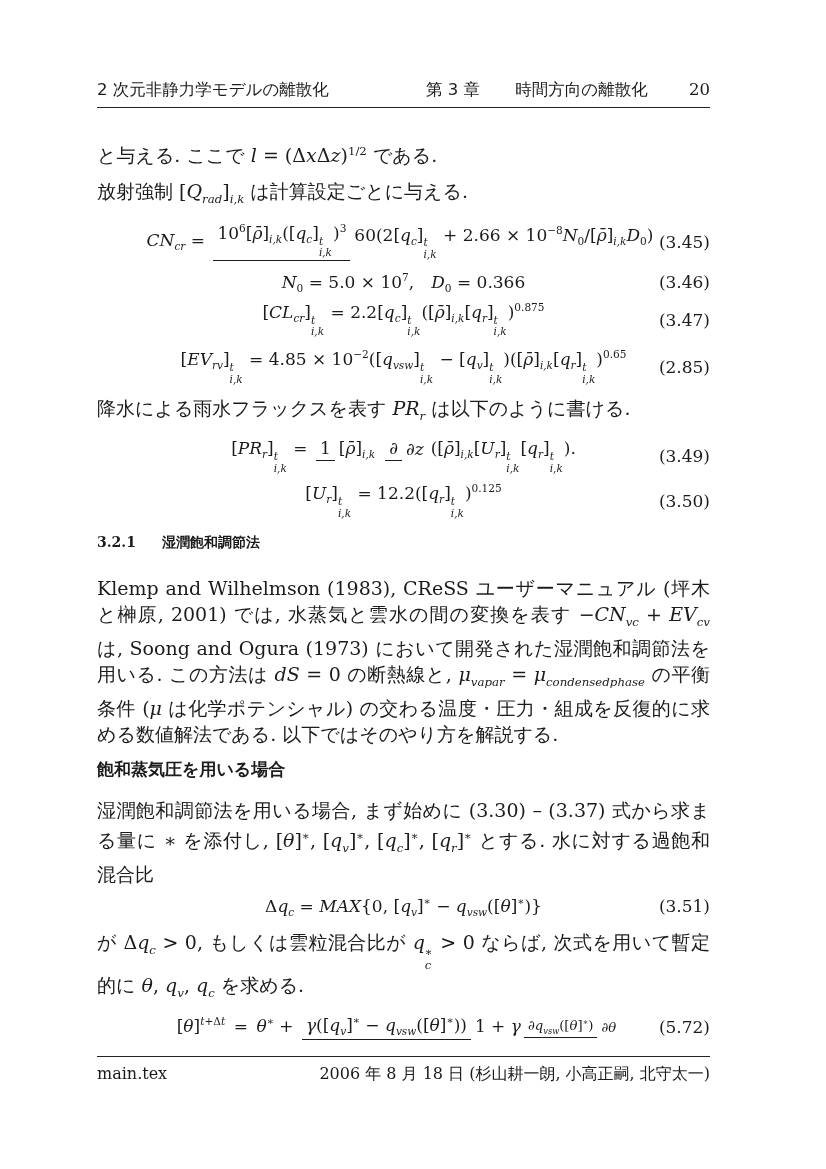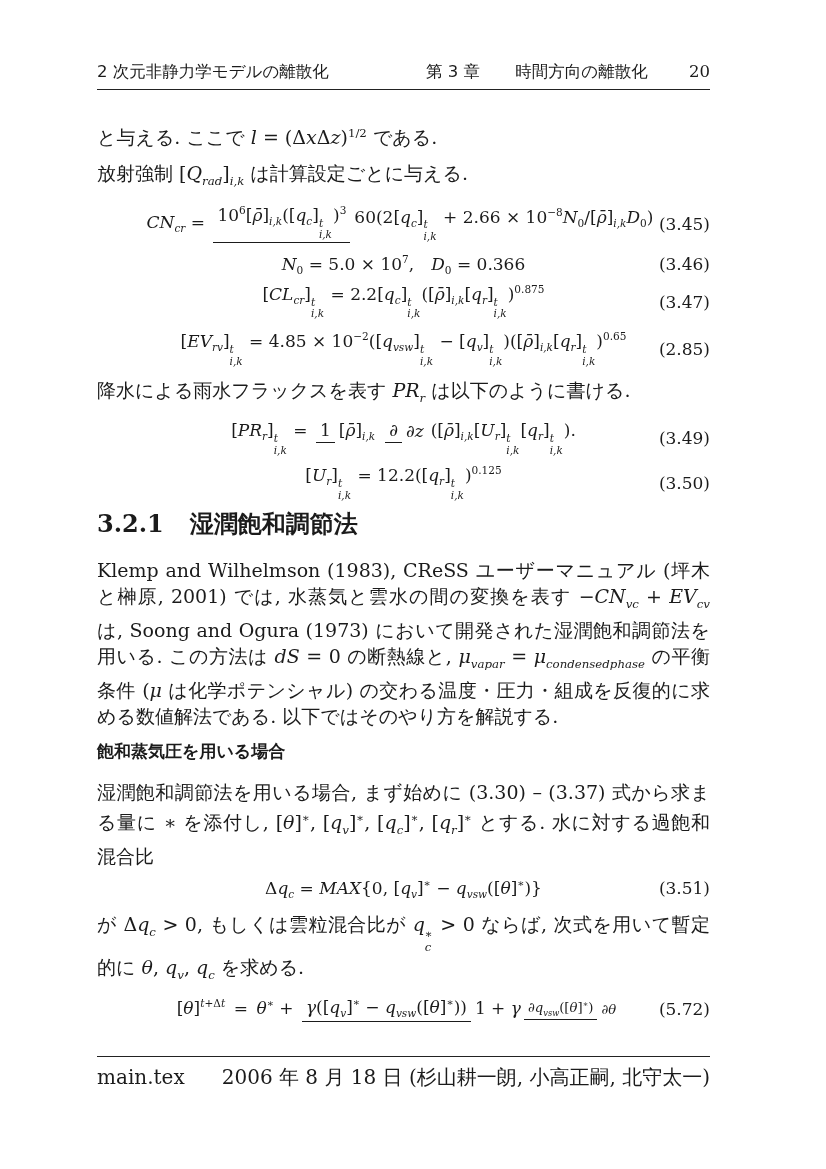--- a/index.html
+++ b/index.html
@@ -2,21 +2,21 @@
 <html><head>
 <meta charset="utf-8">
 <style>
   html,body{margin:0;padding:0;background:#e8e8e8;}
   .page{
     position:relative;
     width:826px;height:1169px;
     background:#ffffff;
     color:#1b1b1b;
     box-sizing:border-box;
-    padding:62px 116px 0 97px;
+    padding:80px 116px 0 97px;
     overflow:hidden;
     font-family:"DejaVu Serif","Liberation Serif",serif;
   }
   
   .running-header{
     display:flex;justify-content:space-between;align-items:baseline;
     font-family:"DejaVu Sans","Liberation Sans",sans-serif;
     font-size:16.5px;line-height:20px;white-space:nowrap;
   }
   .h-right .h-chap-title{margin-left:30px;}
@@ -53,35 +53,35 @@
   .eqrow.big{margin:8px 0;}
   .eqgroup{margin:4px 0 10px 0;}
   .eqnum{
     position:absolute;right:0;top:50%;transform:translateY(-50%);
     font-family:"DejaVu Serif","Liberation Serif",serif;font-size:17px;
   }
 
   
   .section{
     display:flex;align-items:baseline;
-    margin:1px 0 20px 0;font-size:24px;font-weight:bold;line-height:26px;
+    margin:1px 0 20px 0;font-size:14px;font-weight:bold;line-height:26px;
   }
   .secnum{font-family:"DejaVu Serif","Liberation Serif",serif;margin-right:26px;}
   .sectitle{font-family:"DejaVu Sans","Liberation Sans",sans-serif;}
   .subheading{
     margin:8px 0 16px 0;font-size:17px;font-weight:bold;line-height:24px;
     font-family:"DejaVu Sans","Liberation Sans",sans-serif;
   }
 
   
   .footer{position:absolute;left:97px;right:116px;top:1056px;}
   .frule{border:none;border-top:1.5px solid #222;margin:0;}
   .frow{
     display:flex;justify-content:space-between;align-items:baseline;
-    padding-top:7px;font-size:20px;
+    padding-top:7px;font-size:16px;
     font-family:"DejaVu Serif","Liberation Serif",serif;white-space:nowrap;
   }
 </style>
 </head>
 <body>
 
 <div class="page">
 
   <div class="running-header">
     <span class="h-left">2 次元非静力学モデルの離散化</span>

